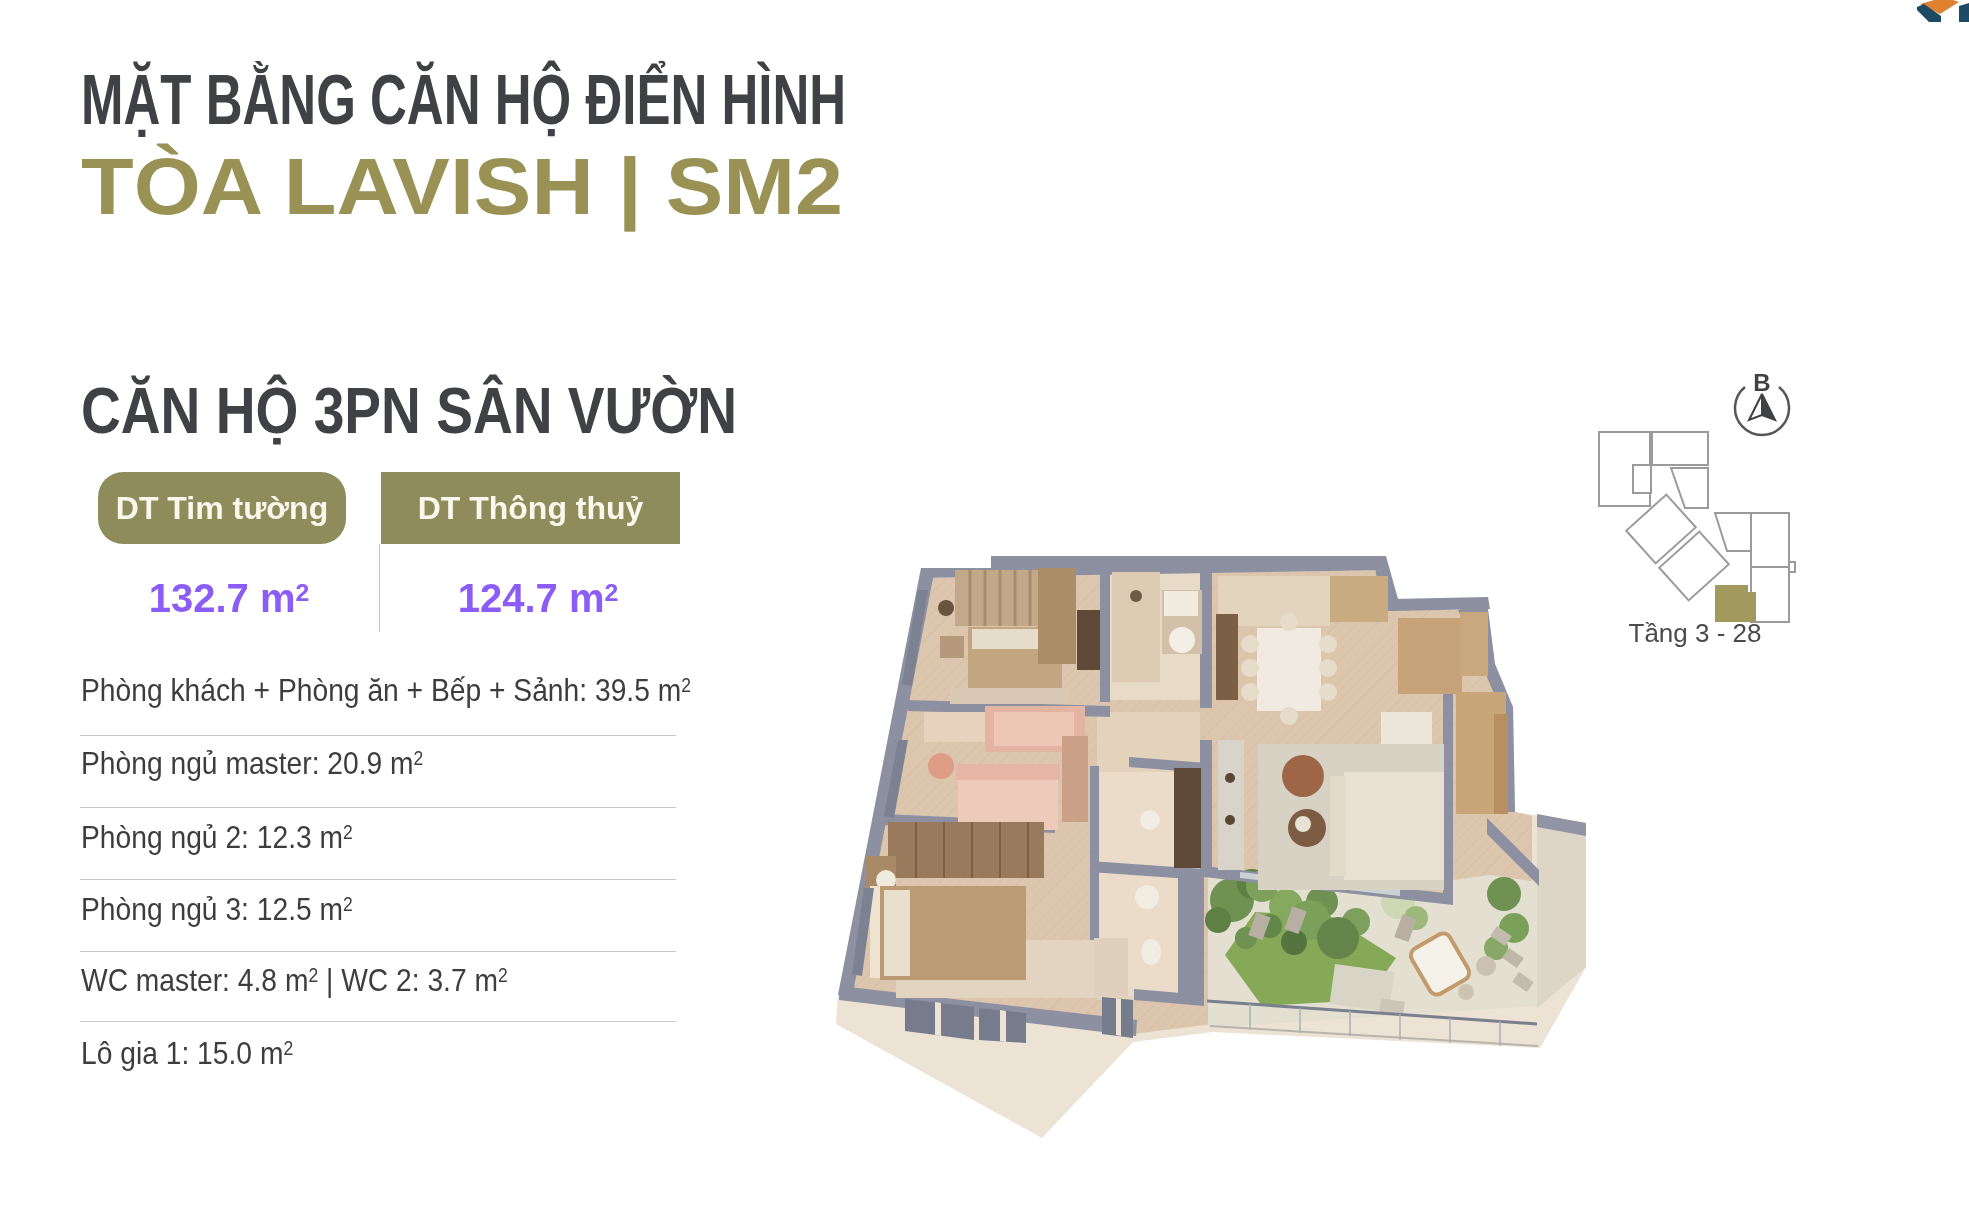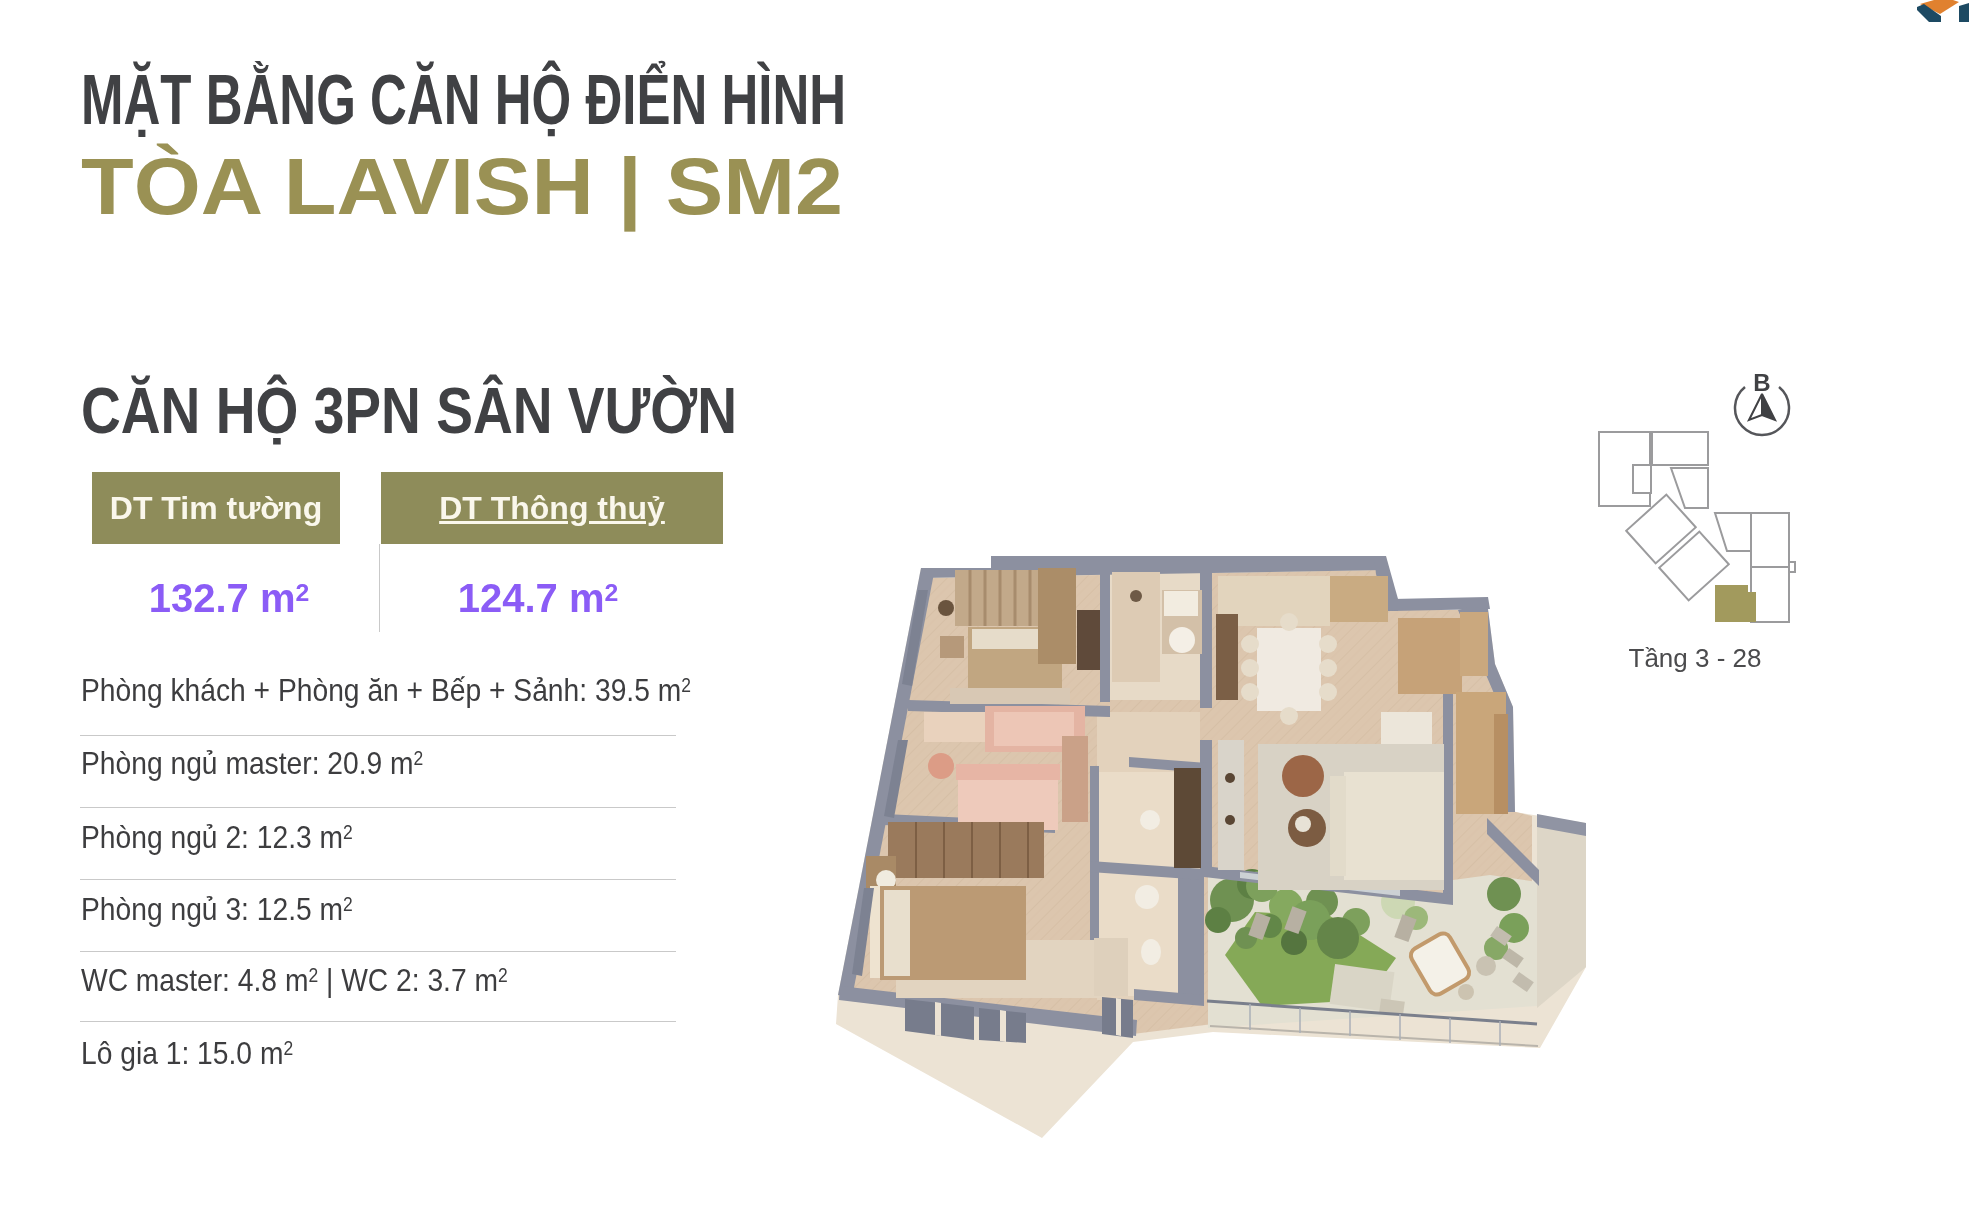--- a/index.html
+++ b/index.html
@@ -5,29 +5,29 @@
   html,body{margin:0;padding:0;}
   body{width:1969px;height:1213px;background:#ffffff;position:relative;overflow:hidden;
        font-family:"Liberation Sans", sans-serif;}
   .abs{position:absolute;}
   #h1{left:81px;top:60px;font-size:70px;font-weight:bold;color:#404144;transform:scaleX(0.7287);transform-origin:left top;white-space:nowrap;}
   #h2{left:81px;top:141px;font-size:79px;font-weight:bold;color:#9a9154;transform:scaleX(1.0917);transform-origin:left top;white-space:nowrap;}
   #h3{left:81px;top:374px;font-size:64px;font-weight:bold;color:#404144;transform:scaleX(0.861);transform-origin:left top;white-space:nowrap;}
   .tbl{left:80px;top:472px;width:600px;height:72px;}
   .cell{position:absolute;top:0;height:72px;background:#8e8c5a;color:#faf7ec;
         font-size:32px;font-weight:bold;display:flex;align-items:center;justify-content:center;}
-  .c1{left:12px;width:248px;}
-  .c2{left:301px;width:342px;text-decoration:underline;}
+  .c1{left:18px;width:248px;border-radius:25px;}
+  .c2{left:301px;width:299px;}
   .vals{left:80px;top:576px;width:600px;}
   .val{position:absolute;top:0;width:298px;text-align:center;font-size:40px;font-weight:bold;color:#8b5cf6;}
   .vdiv{left:379px;top:544px;width:1px;height:88px;background:#c9c9c9;}
   .item{left:81px;font-size:32px;color:#3d3d3f;transform:scaleX(0.882);transform-origin:left top;white-space:nowrap;}
   .rule{left:80px;width:596px;height:1px;background:#c9c9c9;}
   sup{font-size:62%;vertical-align:baseline;position:relative;top:-0.45em;}
-  #tang{left:1575px;top:643px;width:240px;text-align:center;font-size:26px;font-weight:500;color:#4b4b4d;}
+  #tang{left:1575px;top:618px;width:240px;text-align:center;font-size:26px;font-weight:500;color:#4b4b4d;}
 </style>
 </head>
 <body>
 
 <svg class="abs" style="left:0;top:0" width="1969" height="1213" viewBox="0 0 1969 1213">
   <defs>
     <pattern id="hb" width="14" height="14" patternUnits="userSpaceOnUse" patternTransform="rotate(45)">
       <rect width="14" height="14" fill="none"></rect>
       <line x1="0" y1="0" x2="0" y2="14" stroke="#b89a7c" stroke-width="1.2" opacity="0.28"></line>
       <line x1="7" y1="0" x2="7" y2="14" stroke="#cdb394" stroke-width="1" opacity="0.22"></line>

